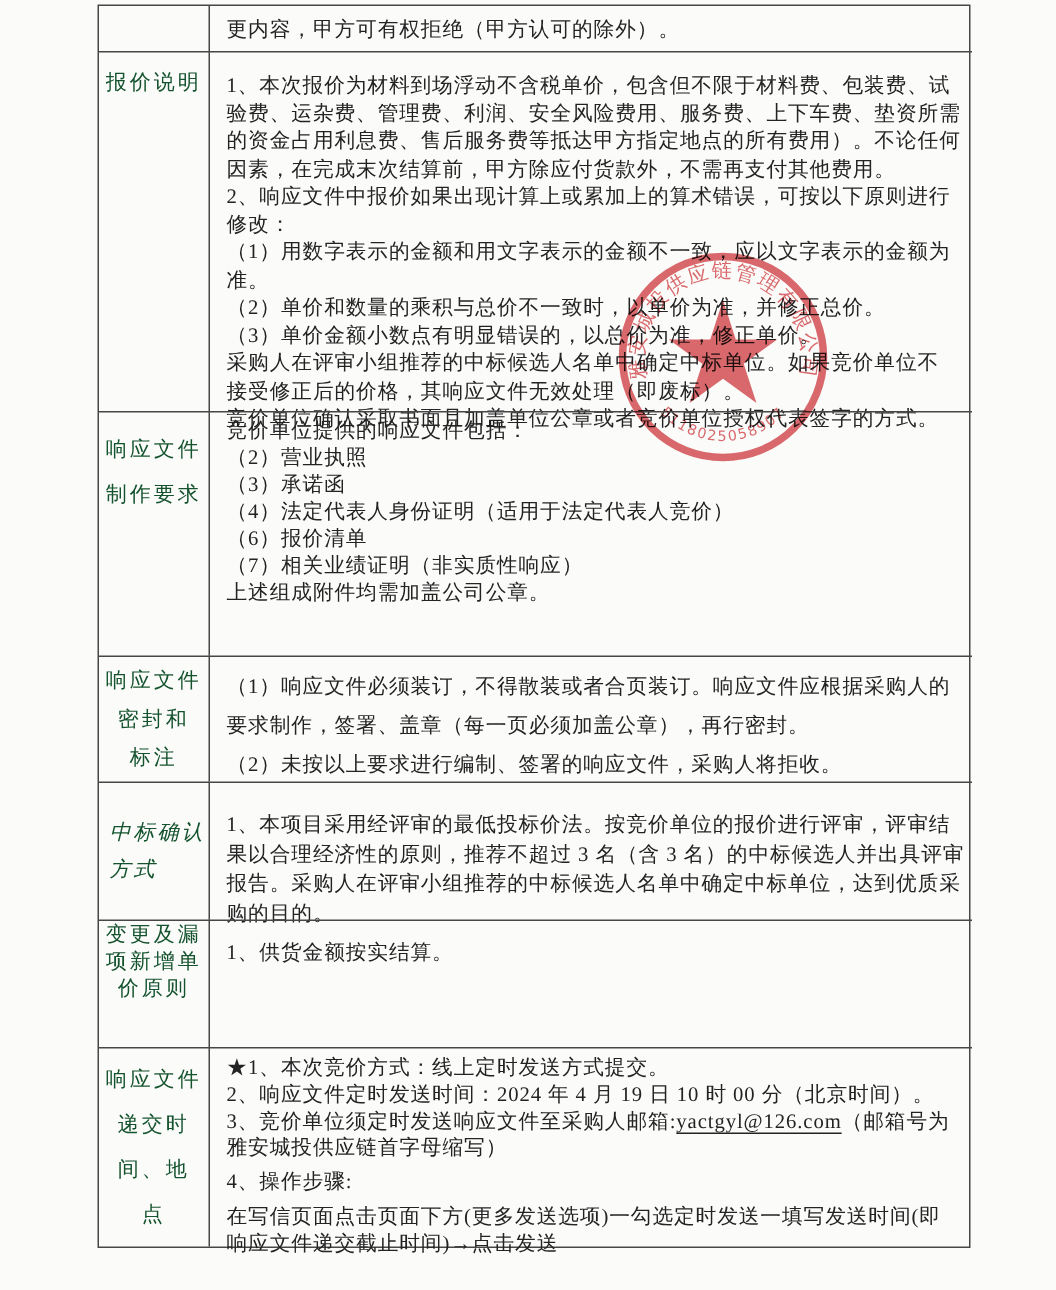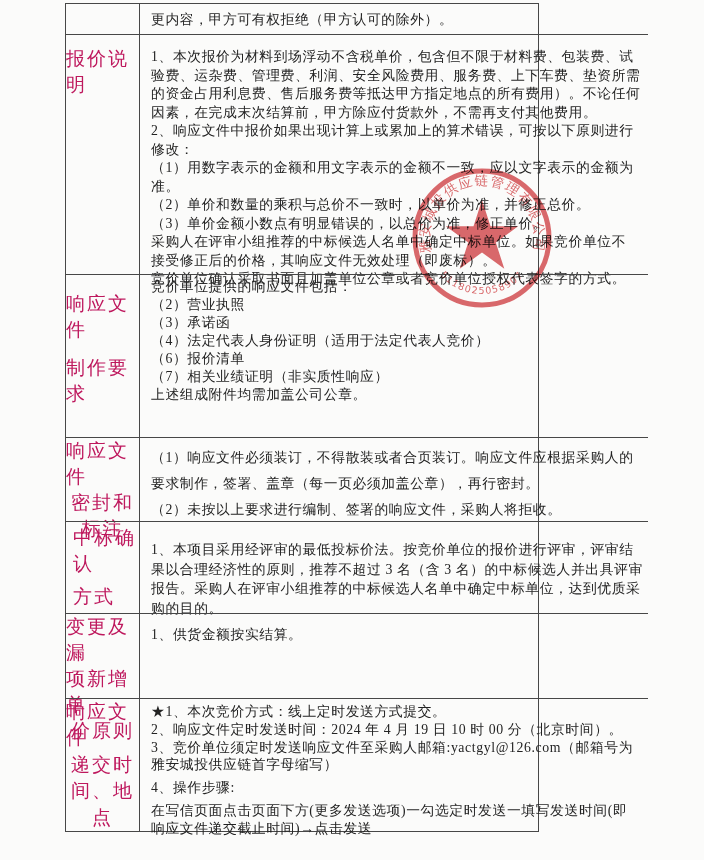--- a/index.html
+++ b/index.html
@@ -3,60 +3,60 @@
 <meta charset="utf-8">
 <style>
   html,body{margin:0;padding:0;}
   body{
     width:704px;height:860px;position:relative;
     background:#fbfbfa;
     font-family:"Liberation Serif","DejaVu Serif",serif;
     overflow:hidden;
   }
   .doc-table{
-    position:absolute;left:65px;top:3px;width:474px;
+    position:absolute;left:65px;top:3px;width:582px;
     display:grid;
     grid-template-columns:74px 508px;
     grid-template-rows:30px 240px 163px 84px 92px 85px 133px;
     border:1.6px solid #474747;
     box-sizing:border-box;
     background:transparent;
   }
   .cell{box-sizing:border-box;min-width:0;}
   .lbl{
     border-right:1.5px solid #474747;
     display:flex;flex-direction:column;align-items:center;
-    font-size:19px;letter-spacing:2px;color:#be185d;
+    font-size:14px;letter-spacing:2px;color:#14532d;
   }
   .cnt{
     padding:0 6px 0 11px;
     font-size:13.8px;letter-spacing:0.6px;color:#232323;
   }
   .bt{border-top:1.5px solid #474747;}
   .line{line-height:18.5px;white-space:nowrap;}
   
   .r0 .line{line-height:20px;padding-top:6px;}
   .lbl.r1{padding-top:11px;}
   .cnt.r1{padding-top:13px;}
   .lbl.r2{padding-top:16px;gap:12px;}
   .cnt.r2{padding-top:3px;}
   .cnt.r2 .line{line-height:18px;}
   .lbl.r3{justify-content:space-evenly;}
   .cnt.r3{padding-top:7px;}
   .cnt.r3 .line{line-height:26px;}
-  .lbl.r4{justify-content:center;gap:7px;align-items:flex-start;padding-left:7px;}
+  .lbl.r4{justify-content:center;gap:7px;align-items:flex-start;padding-left:7px;font-style:italic;}
   .cnt.r4{padding-top:18px;}
   .cnt.r4 .line{line-height:19.5px;}
   .lbl.r5{justify-content:flex-start;}
   .cnt.r5{padding-top:12px;}
   .lbl.r6{justify-content:space-evenly;}
   .cnt.r6{padding-top:4px;}
   .cnt.r6 .line{line-height:17.8px;}
   .gap-top{margin-top:5px;}
-  .email{text-underline-offset:3px;}
+  .email{text-decoration:underline;text-underline-offset:3px;}
   
   .seal{
     position:absolute;left:410px;top:166px;width:144px;height:144px;
     opacity:.82;mix-blend-mode:multiply;pointer-events:none;
   }
 </style>
 </head>
 <body>
 
 <div class="doc-table">

